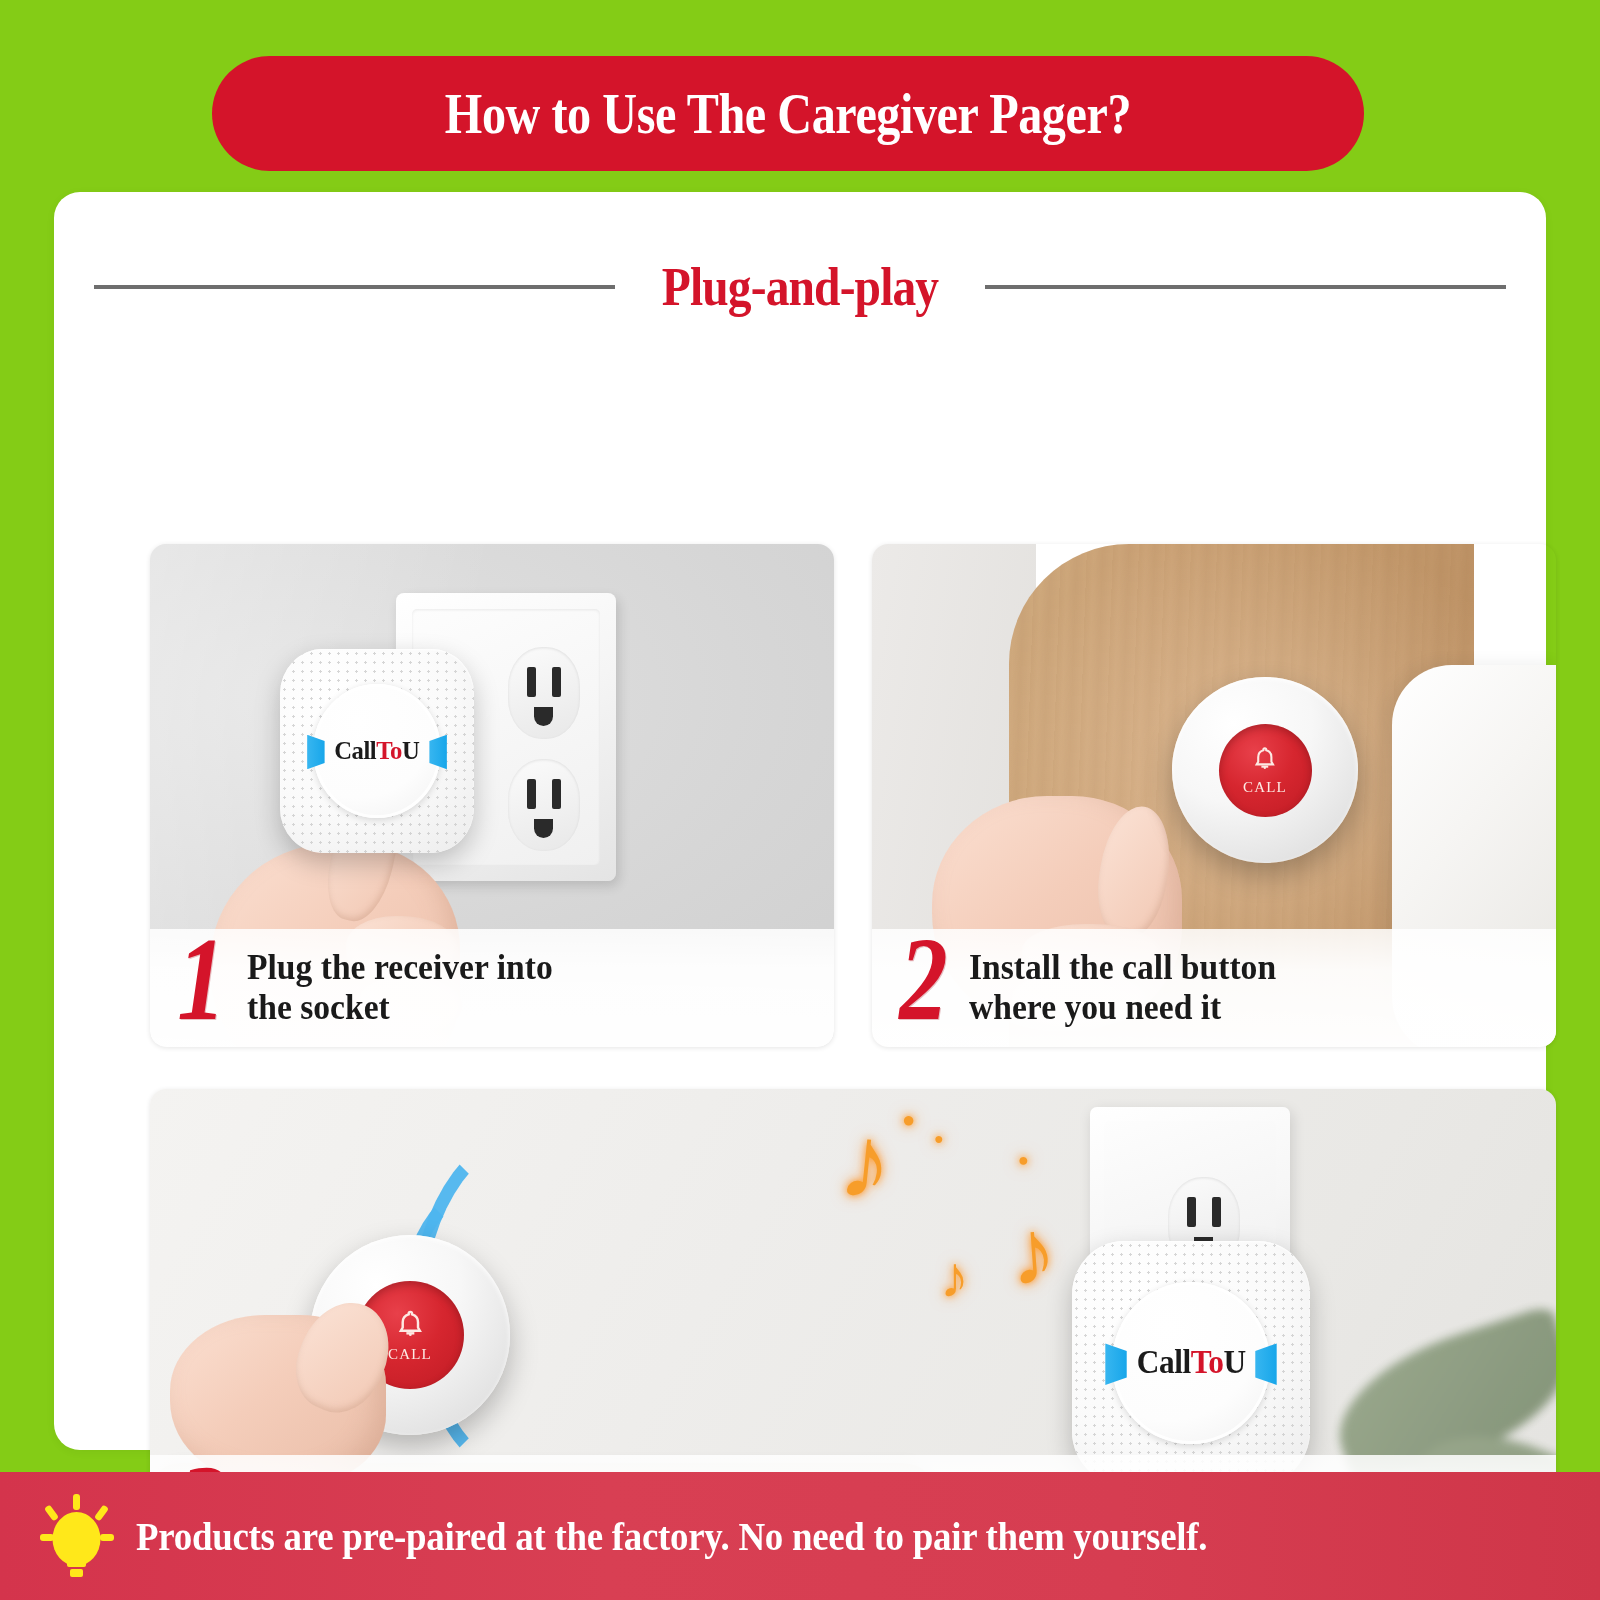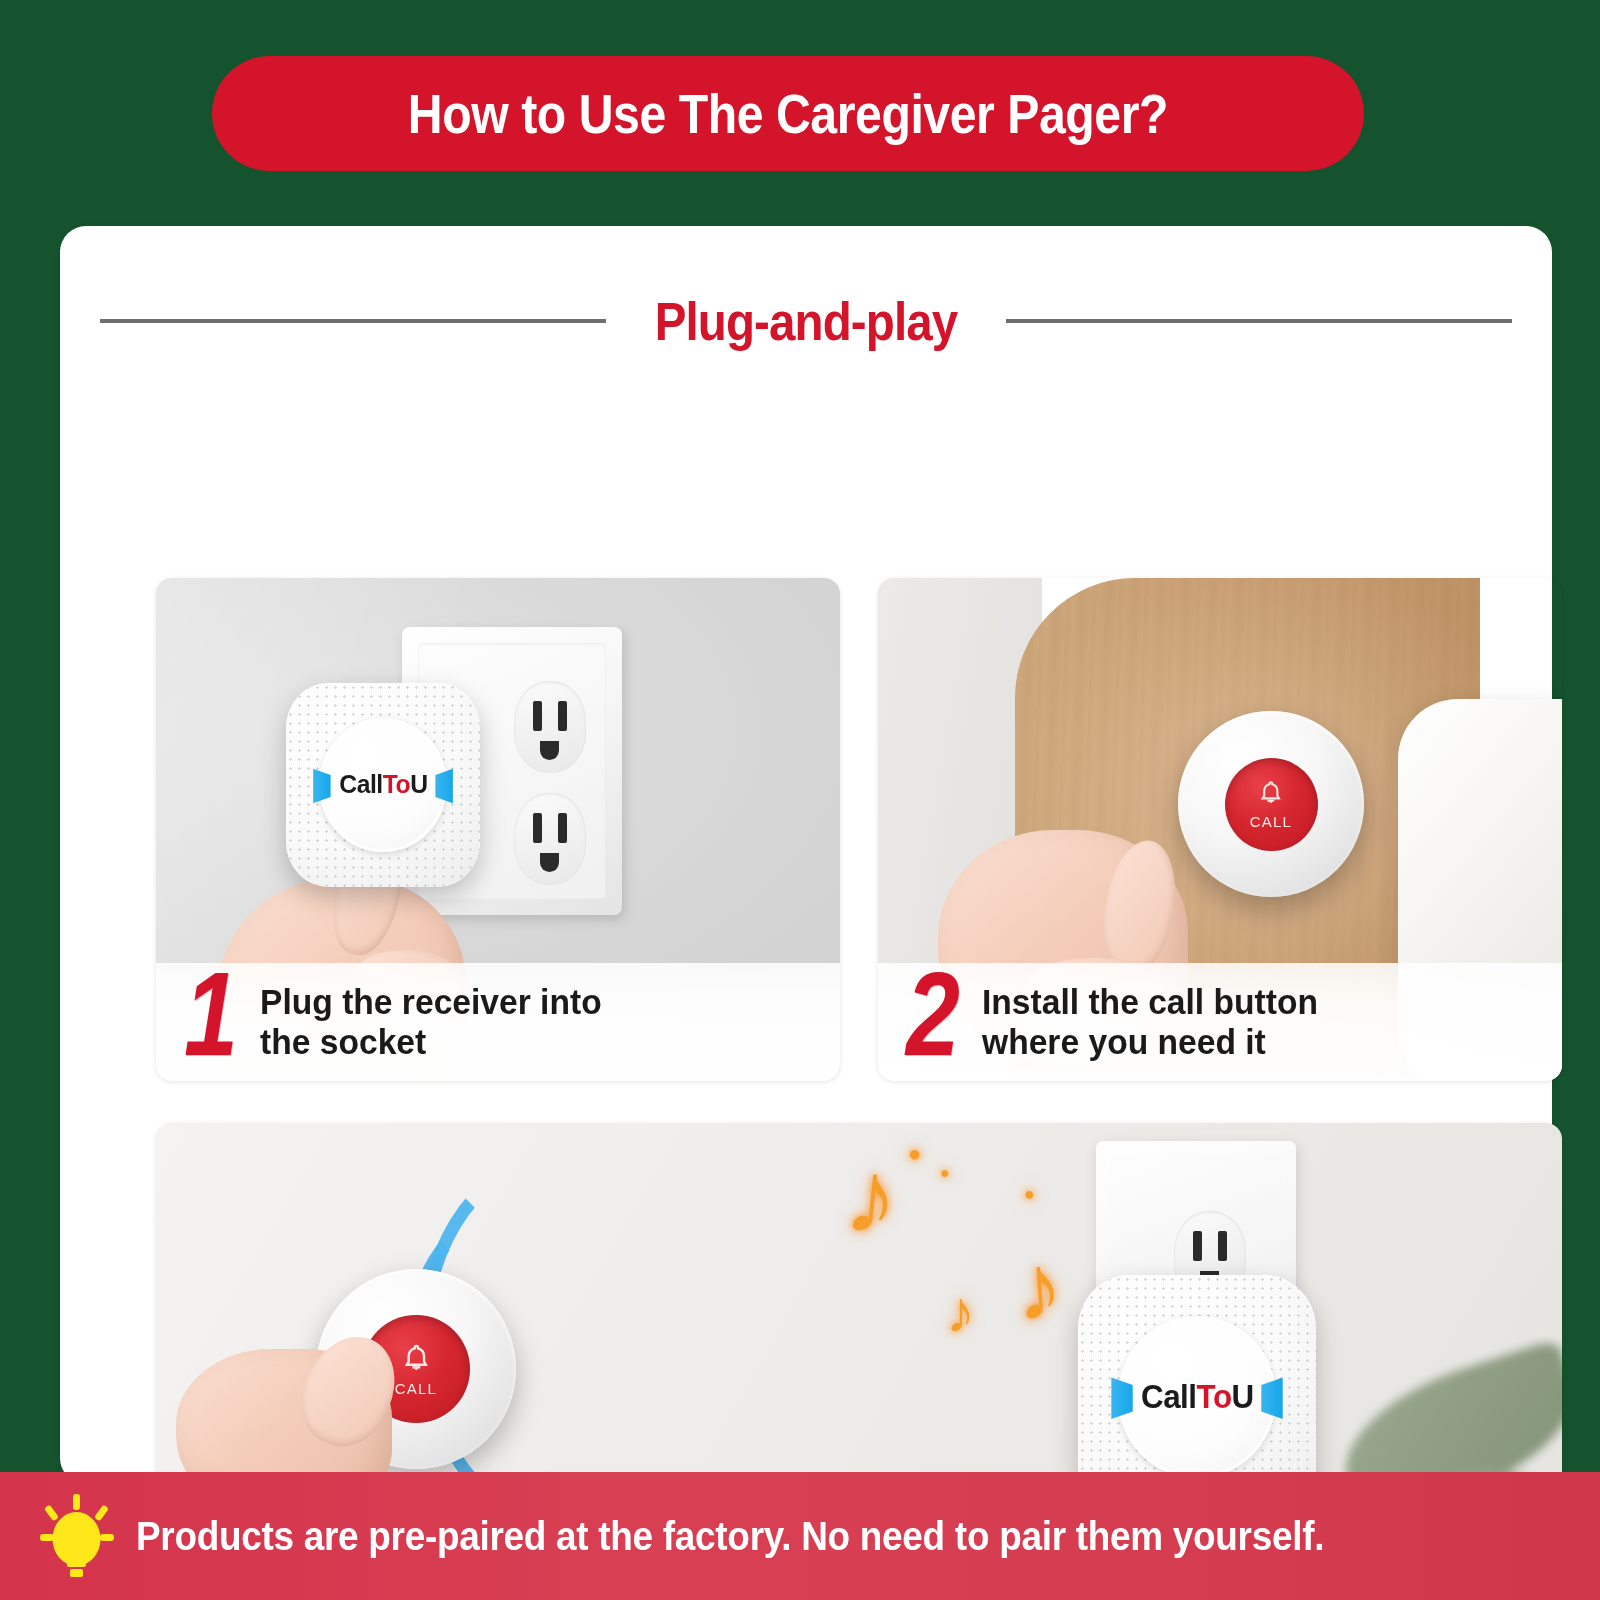--- a/index.html
+++ b/index.html
@@ -9,21 +9,22 @@
     height: 1600px;
     overflow: hidden;
     background: #f0f1f4;
     font-family: "Liberation Sans", sans-serif;
   }
 
   .page {
     position: relative;
     width: 1600px;
     height: 1600px;
-    background: #14532d;
+    background: #84cc16;
+    font-family: Liberation Serif, serif;
   }
 
   
   .title-banner {
     position: absolute;
     left: 212px;
     top: 56px;
     width: 1152px;
     height: 115px;
     background: #d4142a;
@@ -37,28 +38,27 @@
     font-size: 56px;
     font-weight: bold;
     letter-spacing: -0.5px;
     transform: scaleX(0.86);
     white-space: nowrap;
   }
 
   
   .card {
     position: absolute;
-    left: 60px;
+    left: 54px;
     top: 192px;
     width: 1492px;
     height: 1258px;
     background: #ffffff;
     border-radius: 26px;
     box-shadow: 0 2px 10px rgba(0,0,0,0.05);
-    margin-top: 34px;
   }
 
   
   .section-header {
     position: absolute;
     left: 40px;
     top: 52px;
     width: 1412px;
     height: 86px;
     display: flex;

